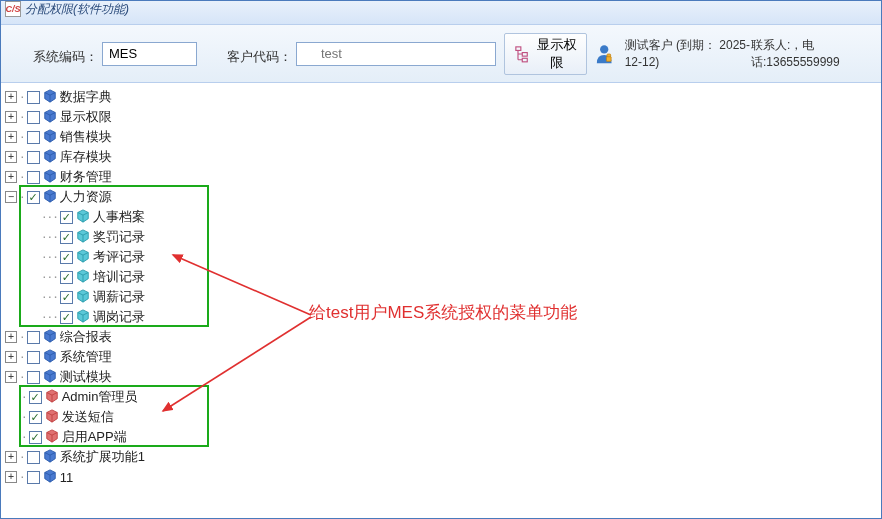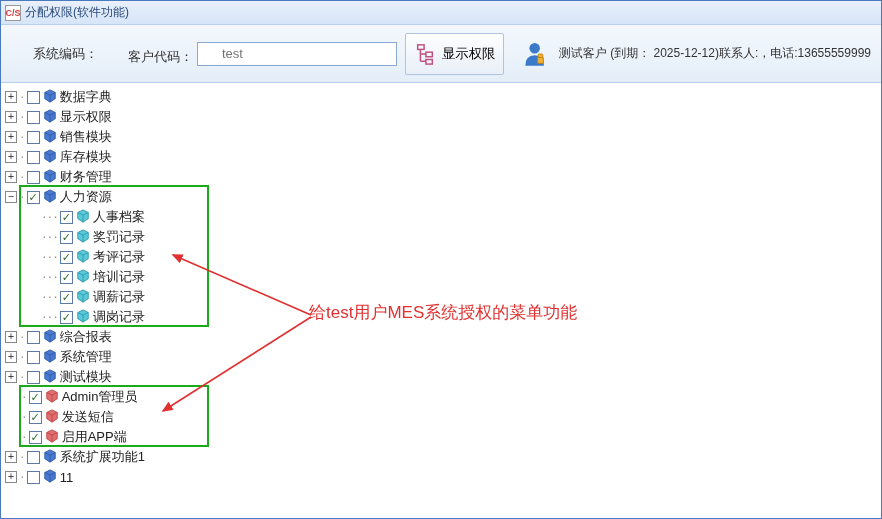--- a/index.html
+++ b/index.html
@@ -17,22 +17,23 @@
       height: 100%;
       border: 1px solid #4a7abc;
       display: flex;
       flex-direction: column;
     }
     .titlebar {
       height: 24px;
       background: linear-gradient(to bottom, #e8f0fb, #d6e5f8);
       border-bottom: 1px solid #b8ceed;
       display: flex;
-      align-items: center;
+      align-items: flex-start;
       padding: 0 4px;
+      font-style: italic;
     }
     .titlebar-icon {
       width: 16px; height: 16px;
       margin-right: 4px;
       display: flex; align-items: center; justify-content: center;
       font-size: 9px; font-weight: bold;
       color: #d04040;
       background: #fff;
       border: 1px solid #999;
     }
@@ -149,20 +150,21 @@
 <div class="window">
 
   <div class="titlebar">
     <div class="titlebar-icon">C/S</div>
     <div class="titlebar-text">分配权限(软件功能)</div>
   </div>
 
   <div class="toolbar">
     <div class="field-group">
       <span class="field-label">系统编码：</span>
+      <input class="text-input input-syscode" value="MES" style="">
     </div>
     <div class="field-group">
       <span class="field-label">客户代码：</span>
       <input class="text-input input-custcode" placeholder="test" style="">
     </div>
     <button class="toolbar-btn">
       <svg class="btn-icon" viewBox="0 0 24 24">
         <rect x="4" y="2" width="7" height="5" fill="none" stroke="#c05080" stroke-width="1.6"></rect>
         <rect x="13" y="10" width="7" height="5" fill="none" stroke="#c05080" stroke-width="1.6"></rect>
         <rect x="13" y="18" width="7" height="5" fill="none" stroke="#c05080" stroke-width="1.6"></rect>

